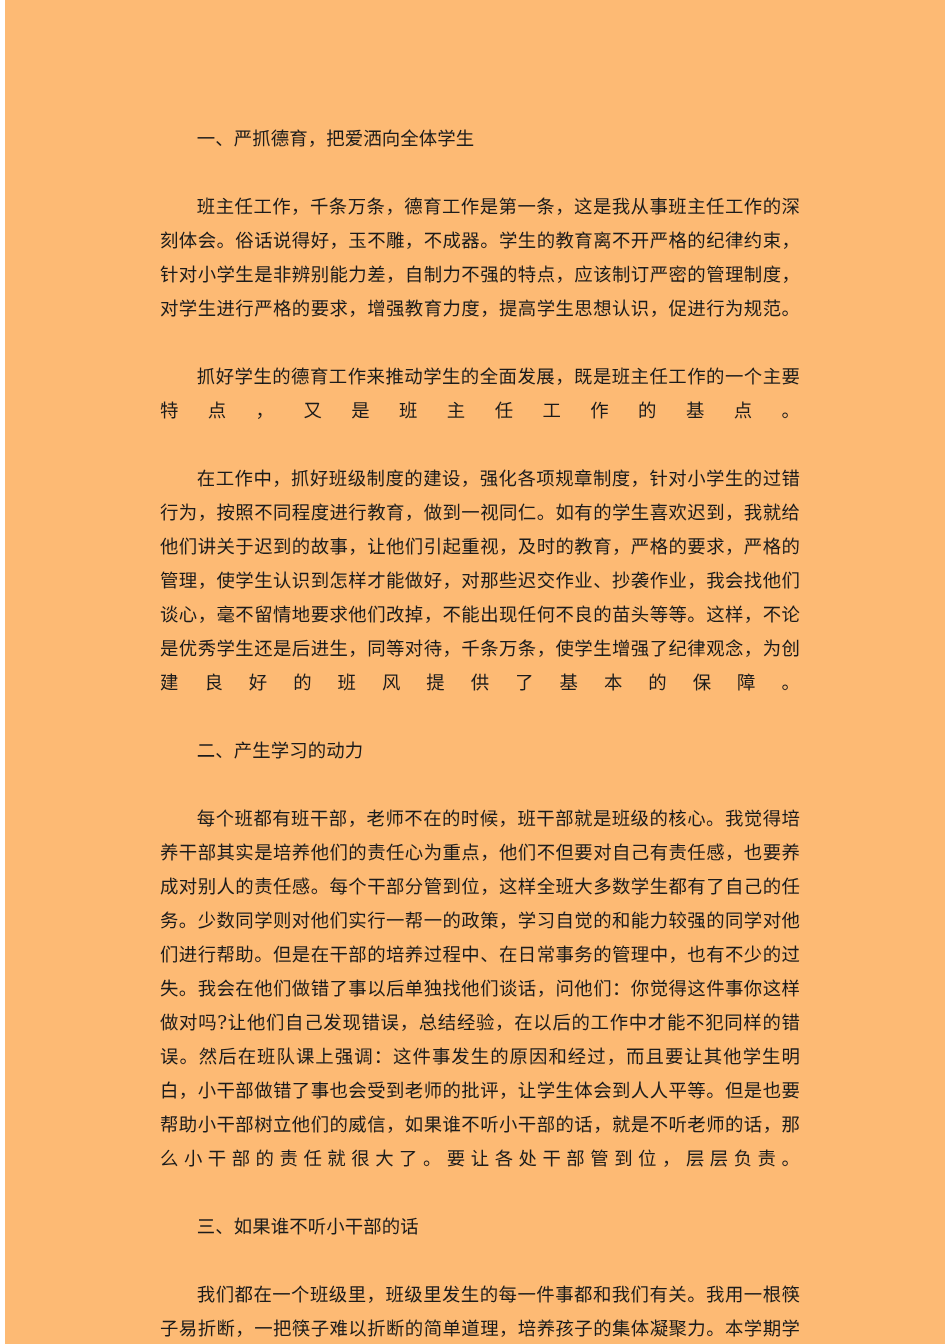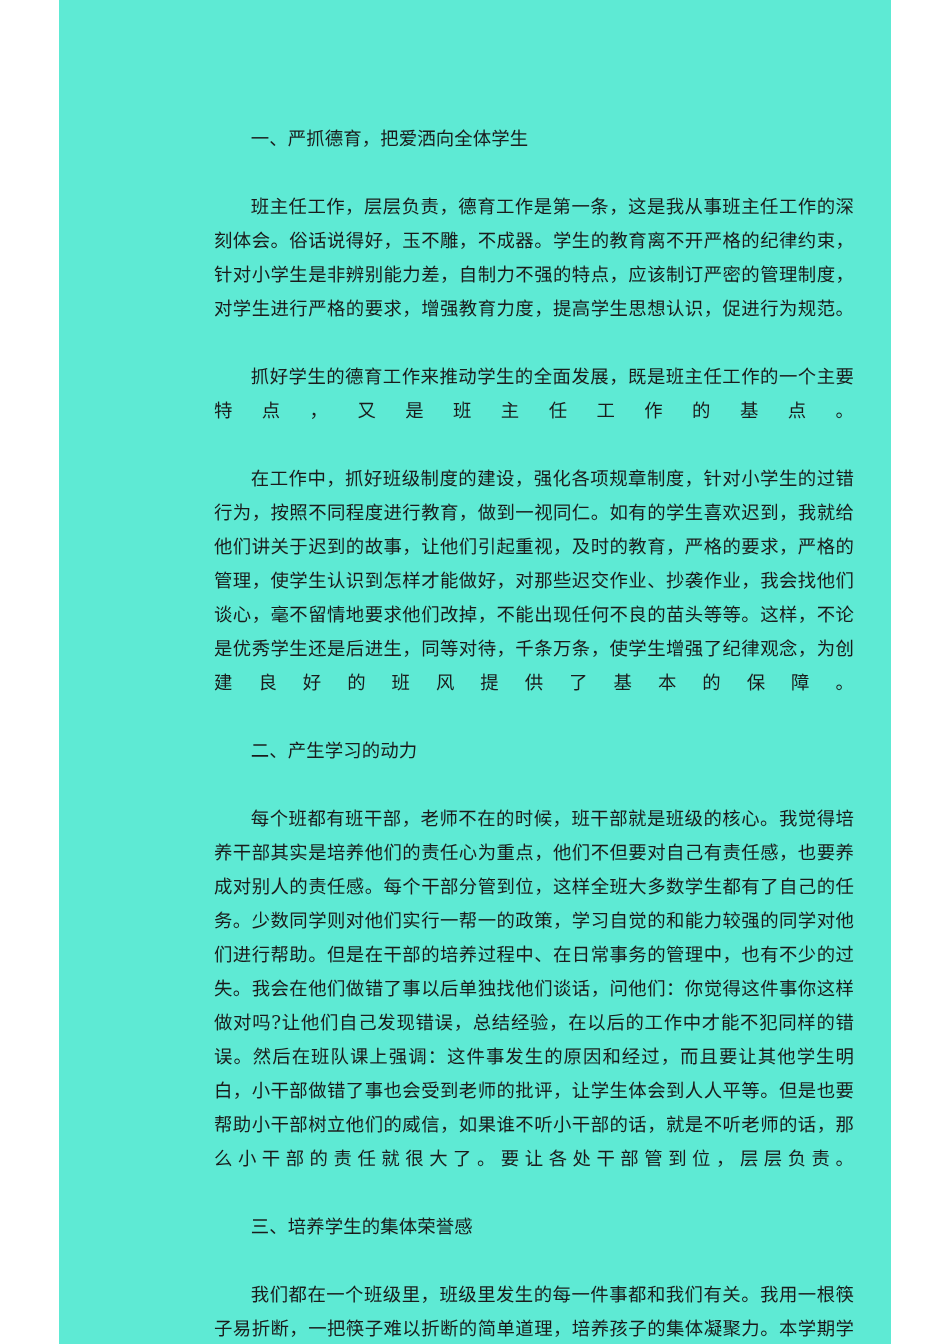--- a/index.html
+++ b/index.html
@@ -3,23 +3,23 @@
 <meta charset="utf-8">
 <title>班主任工作总结</title>
 <style>
   html, body {
     margin: 0;
     padding: 0;
     background: #ffffff;
   }
   .page {
     position: relative;
-    width: 832px;
+    width: 940px;
     height: 1344px;
-    background: #5eead4;
+    background: #fdba74;
     margin: 0 auto;
     overflow: hidden;
     box-sizing: border-box;
   }
   .doc-body {
     position: absolute;
     left: 155px;
     top: 122px;
     width: 640px;
   }
@@ -50,28 +50,28 @@
   }
 </style>
 </head>
 <body>
 
 <div class="page">
   <div class="doc-body">
 
     <p class="para heading">一、严抓德育，把爱洒向全体学生</p>
 
-    <p class="para">班主任工作，层层负责，德育工作是第一条，这是我从事班主任工作的深刻体会。俗话说得好，玉不雕，不成器。学生的教育离不开严格的纪律约束，针对小学生是非辨别能力差，自制力不强的特点，应该制订严密的管理制度，对学生进行严格的要求，增强教育力度，提高学生思想认识，促进行为规范。</p>
+    <p class="para">班主任工作，千条万条，德育工作是第一条，这是我从事班主任工作的深刻体会。俗话说得好，玉不雕，不成器。学生的教育离不开严格的纪律约束，针对小学生是非辨别能力差，自制力不强的特点，应该制订严密的管理制度，对学生进行严格的要求，增强教育力度，提高学生思想认识，促进行为规范。</p>
 
     <p class="para">抓好学生的德育工作来推动学生的全面发展，既是班主任工作的一个主要特点，又是班主任工作的基点。</p>
 
     <p class="para">在工作中，抓好班级制度的建设，强化各项规章制度，针对小学生的过错行为，按照不同程度进行教育，做到一视同仁。如有的学生喜欢迟到，我就给他们讲关于迟到的故事，让他们引起重视，及时的教育，严格的要求，严格的管理，使学生认识到怎样才能做好，对那些迟交作业、抄袭作业，我会找他们谈心，毫不留情地要求他们改掉，不能出现任何不良的苗头等等。这样，不论是优秀学生还是后进生，同等对待，千条万条，使学生增强了纪律观念，为创建良好的班风提供了基本的保障。</p>
 
     <p class="para heading">二、产生学习的动力</p>
 
     <p class="para">每个班都有班干部，老师不在的时候，班干部就是班级的核心。我觉得培养干部其实是培养他们的责任心为重点，他们不但要对自己有责任感，也要养成对别人的责任感。每个干部分管到位，这样全班大多数学生都有了自己的任务。少数同学则对他们实行一帮一的政策，学习自觉的和能力较强的同学对他们进行帮助。但是在干部的培养过程中、在日常事务的管理中，也有不少的过失。我会在他们做错了事以后单独找他们谈话，问他们：你觉得这件事你这样做对吗?让他们自己发现错误，总结经验，在以后的工作中才能不犯同样的错误。然后在班队课上强调：这件事发生的原因和经过，而且要让其他学生明白，小干部做错了事也会受到老师的批评，让学生体会到人人平等。但是也要帮助小干部树立他们的威信，如果谁不听小干部的话，就是不听老师的话，那么小干部的责任就很大了。要让各处干部管到位，层层负责。</p>
 
-    <p class="para heading">三、培养学生的集体荣誉感</p>
+    <p class="para heading">三、如果谁不听小干部的话</p>
 
     <p class="para">我们都在一个班级里，班级里发生的每一件事都和我们有关。我用一根筷子易折断，一把筷子难以折断的简单道理，培养孩子的集体凝聚力。本学期学校分别举行的四次比赛，我们班拿了三个一等奖，一个二等奖，这样的成绩不能不说这是大家合作的成果，单靠一个人的成绩是不能取得这样的好成绩的，从中让学生懂得合作的快乐;让他们一起打扫卫生，尝到劳动的快乐;让他们听同学讲故事、唱歌、读书，去发现别人的美，产生学习的动力，渐渐明白：集体是有你、有我、有他所组成的。我们作为三(1)班的一员，要互相关心，互相团结，互相进取。</p>
 
   </div>
 </div>
 
 </body></html>

